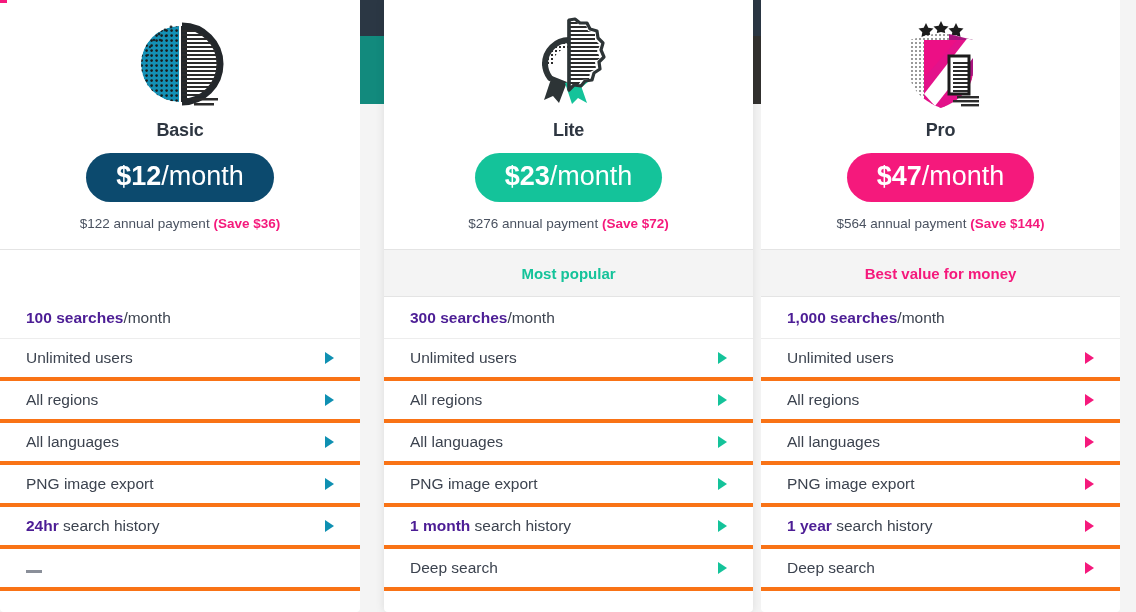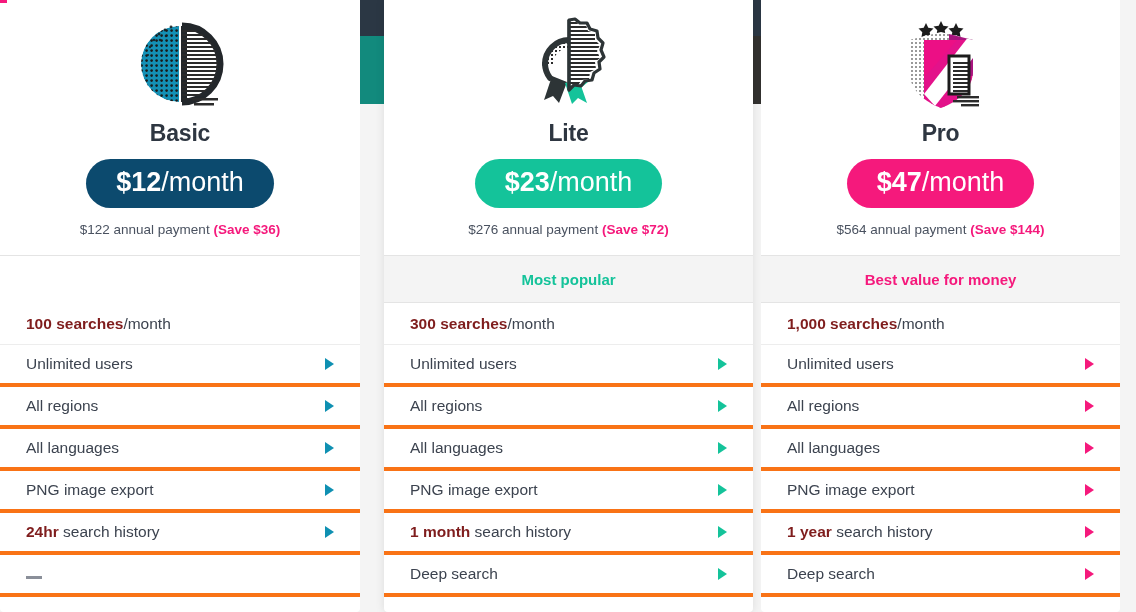--- a/index.html
+++ b/index.html
@@ -67,21 +67,21 @@
     text-align: center;
     border-bottom: 1px solid #e4e4e4;
   }
   .icon-wrap {
     height: 112px;
     display: flex;
     align-items: center;
     justify-content: center;
   }
   .plan-name {
-    font-size: 23px;
+    font-size: 18px;
     font-weight: bold;
     color: #2e3641;
     letter-spacing: -.2px;
     margin-bottom: 12px;
   }
   .price-pill {
     display: inline-block;
     border-radius: 40px;
     padding: 10px 30px 12px;
     color: #fff;
@@ -126,21 +126,21 @@
   .feature-row {
     height: 42px;
     display: flex;
     align-items: center;
     padding: 0 26px;
     border-bottom: 4px solid #f97316;
     font-size: 15.5px;
     color: #3c434f;
   }
   .feature-row .label { flex: 1; white-space: nowrap; }
-  .feature-row .label b { font-weight: bold; color: #7f1d1d; }
+  .feature-row .label b { font-weight: bold; color: #4c1d95; }
   .feature-row.first {
     border-bottom: 1px solid #ededed;
   }
   .arrow {
     width: 0; height: 0;
     border-top: 6px solid transparent;
     border-bottom: 6px solid transparent;
     border-left: 9px solid currentColor;
   }
   .basic .arrow { color: #0f90b2; }

